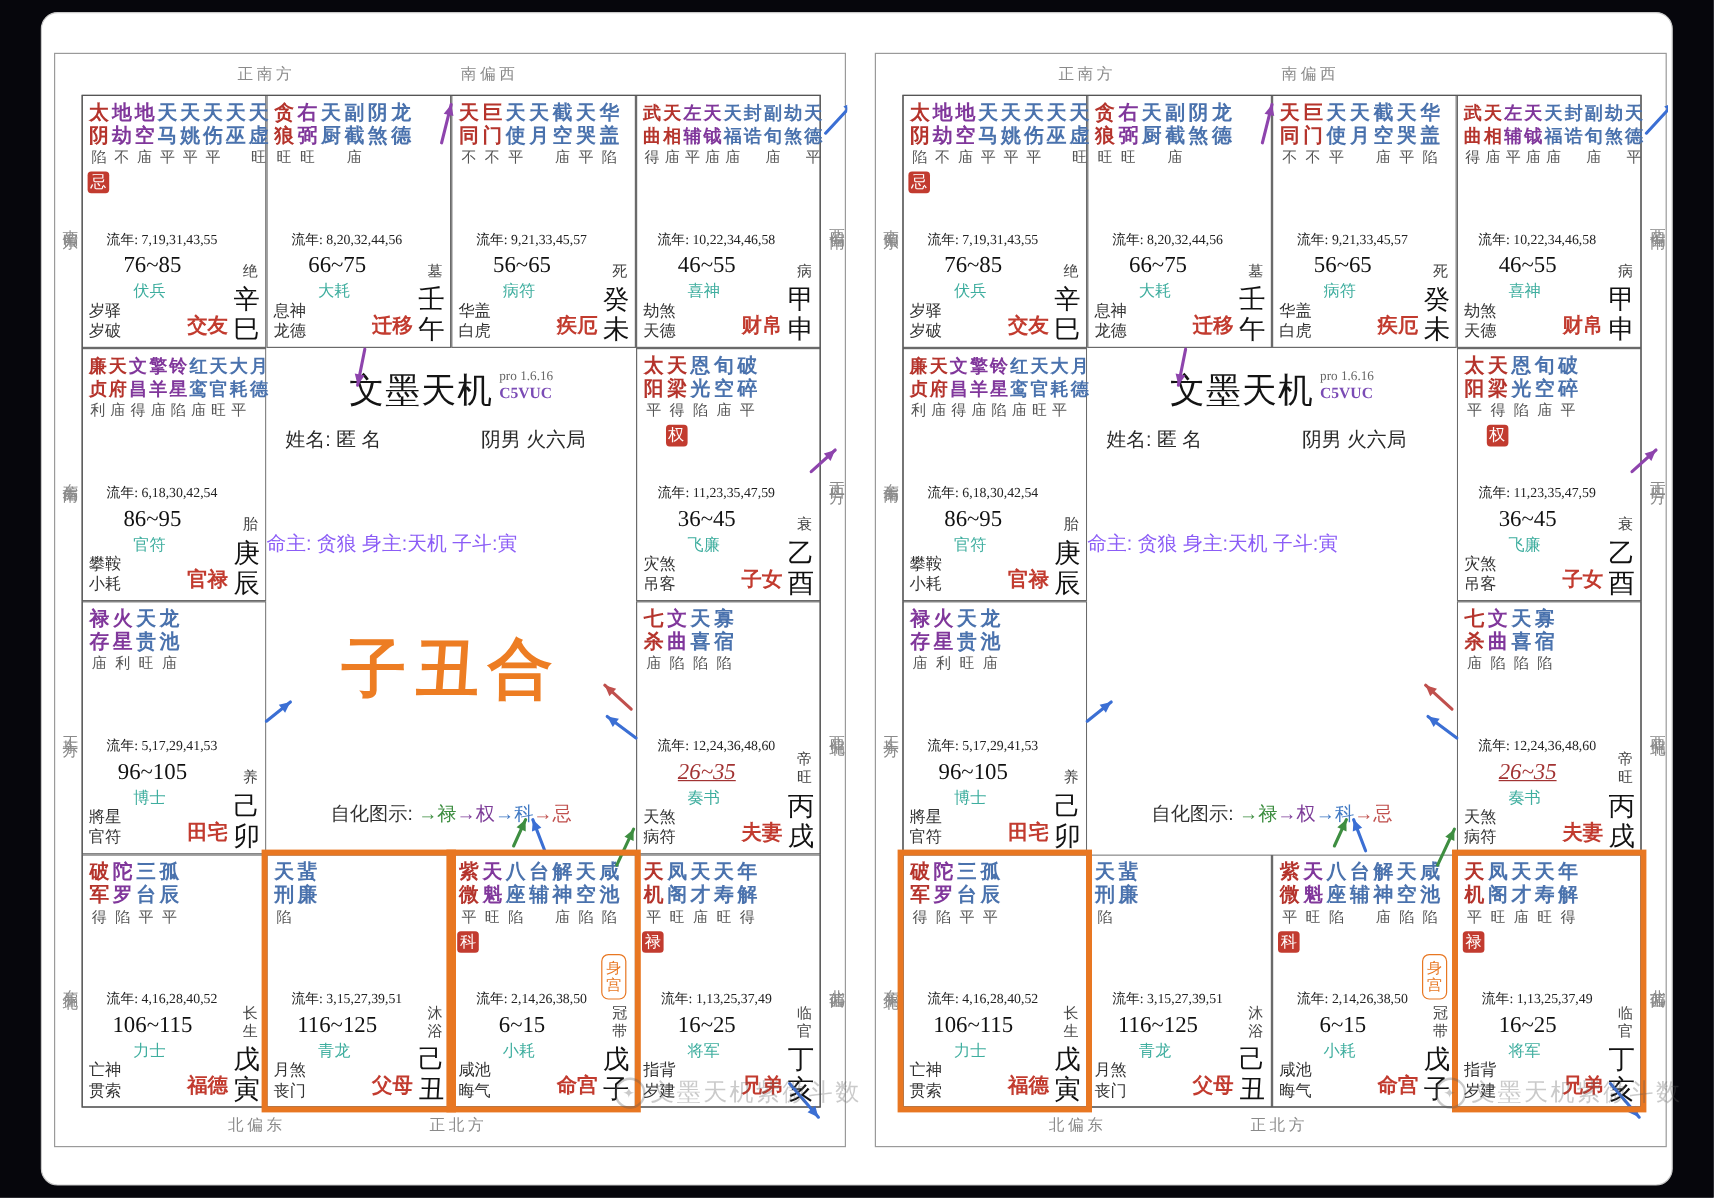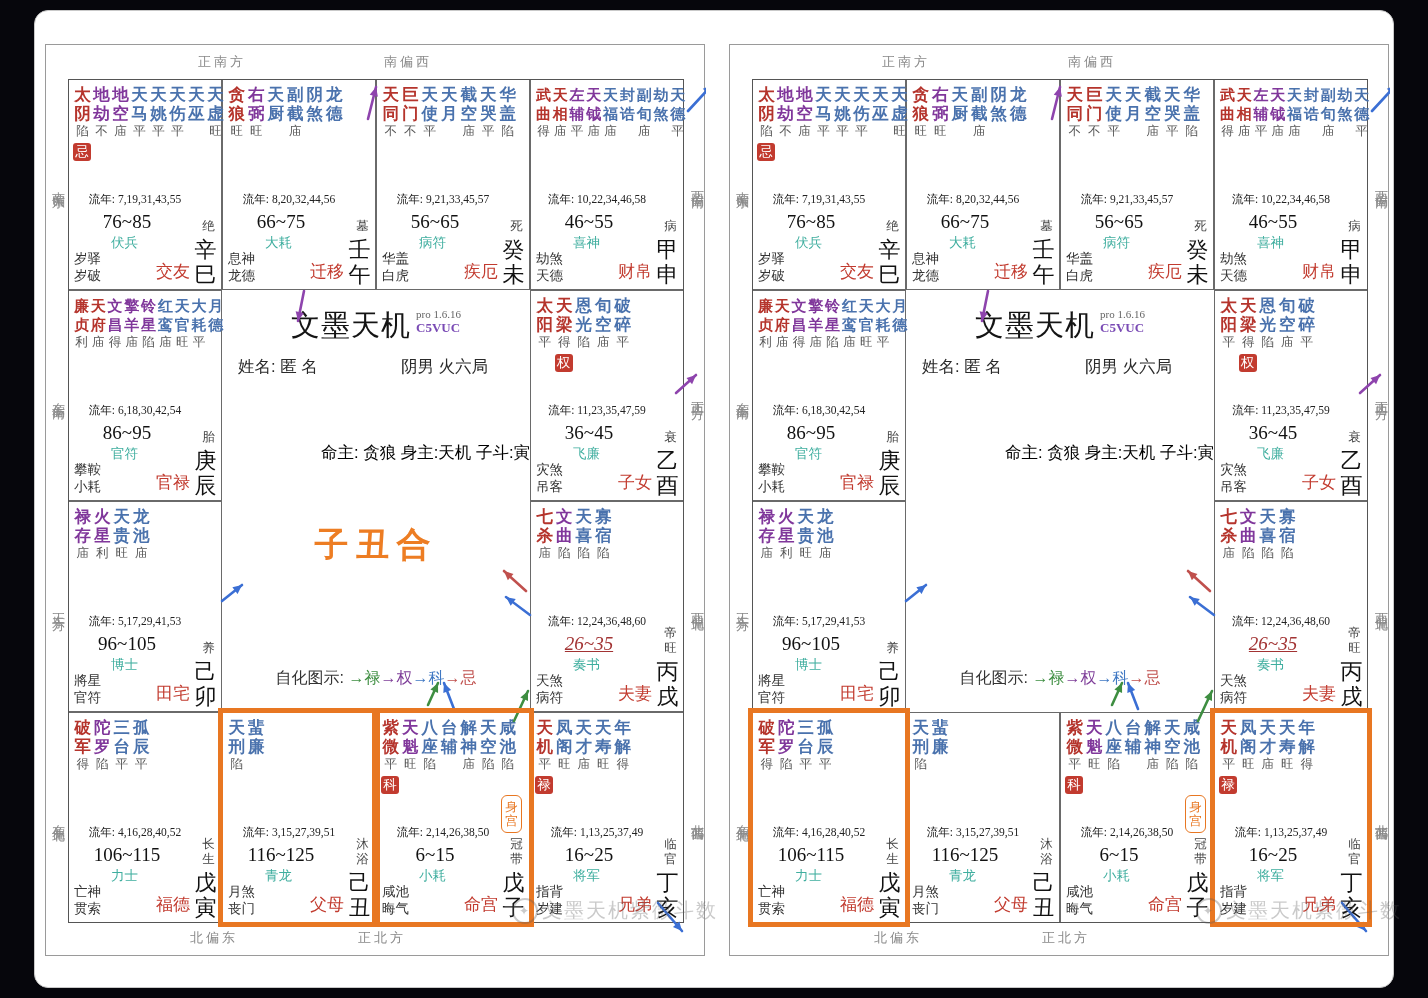--- a/index.html
+++ b/index.html
@@ -30,32 +30,32 @@
     font-family:"Liberation Serif","Liberation Sans",serif;}
   .gods{position:absolute;left:5px;bottom:5px;font-size:13.5px;line-height:16.5px;color:#333;z-index:2;}
   .g0{color:#3fae9f;margin-left:37px;}
   .range{position:absolute;bottom:56px;left:10px;right:46px;text-align:center;font-size:19px;color:#111;
     font-family:"Liberation Serif","Liberation Sans",serif;}
   .range.hl{color:#a23333;text-decoration:underline;font-style:italic;}
   .cs{position:absolute;right:5px;bottom:56px;font-size:12.5px;color:#444;line-height:14.5px;
     text-align:center;width:15px;}
   .ganzhi{position:absolute;right:3px;bottom:2px;font-size:22px;line-height:25px;color:#111;
     text-align:center;width:25px;}
-  .pname{position:absolute;right:31px;bottom:6px;font-size:17px;font-weight:400;color:#c23b2f;}
+  .pname{position:absolute;right:31px;bottom:6px;font-size:17px;font-weight:700;color:#c23b2f;}
 
   
   .brand-row{position:absolute;top:16px;width:100%;text-align:center;}
   .brand{font-size:29px;color:#141414;letter-spacing:1px;}
   .ver{display:inline-block;text-align:left;vertical-align:top;margin-left:5px;margin-top:2px;}
   .ver .v1{display:block;font-size:11px;color:#666;line-height:12px;font-family:"Liberation Serif",serif;}
   .ver .v2{display:block;font-size:13px;color:#7a4bb5;font-weight:700;line-height:15px;font-family:"Liberation Serif",serif;}
   .name-row{position:absolute;top:66px;left:16px;right:42px;font-size:16.5px;color:#2a2a2a;
     display:flex;justify-content:space-between;}
-  .ming-row{position:absolute;top:152px;width:100%;text-align:right;font-size:16.5px;color:#000000;}
-  .bigtext{position:absolute;top:232px;width:100%;text-align:center;font-size:34px;font-weight:700;
+  .ming-row{position:absolute;top:152px;width:100%;text-align:left;font-size:16.5px;color:#8b5cf6;}
+  .bigtext{position:absolute;top:232px;width:100%;text-align:center;font-size:54px;font-weight:700;
     color:#ed7d23;letter-spacing:7px;}
   .zihua{position:absolute;top:378px;width:100%;text-align:center;font-size:16px;color:#333;}
 
   
   .dir-h{position:absolute;font-size:13px;color:#8a8a8a;letter-spacing:3px;white-space:nowrap;
     transform:translateX(-50%);}
   .dir-v{position:absolute;font-size:13px;color:#8a8a8a;writing-mode:vertical-rl;text-orientation:upright;
     letter-spacing:2px;transform:translateY(-50%);}
 
   .hl-rect{position:absolute;border:5px solid #e87722;box-sizing:border-box;z-index:6;pointer-events:none;}

